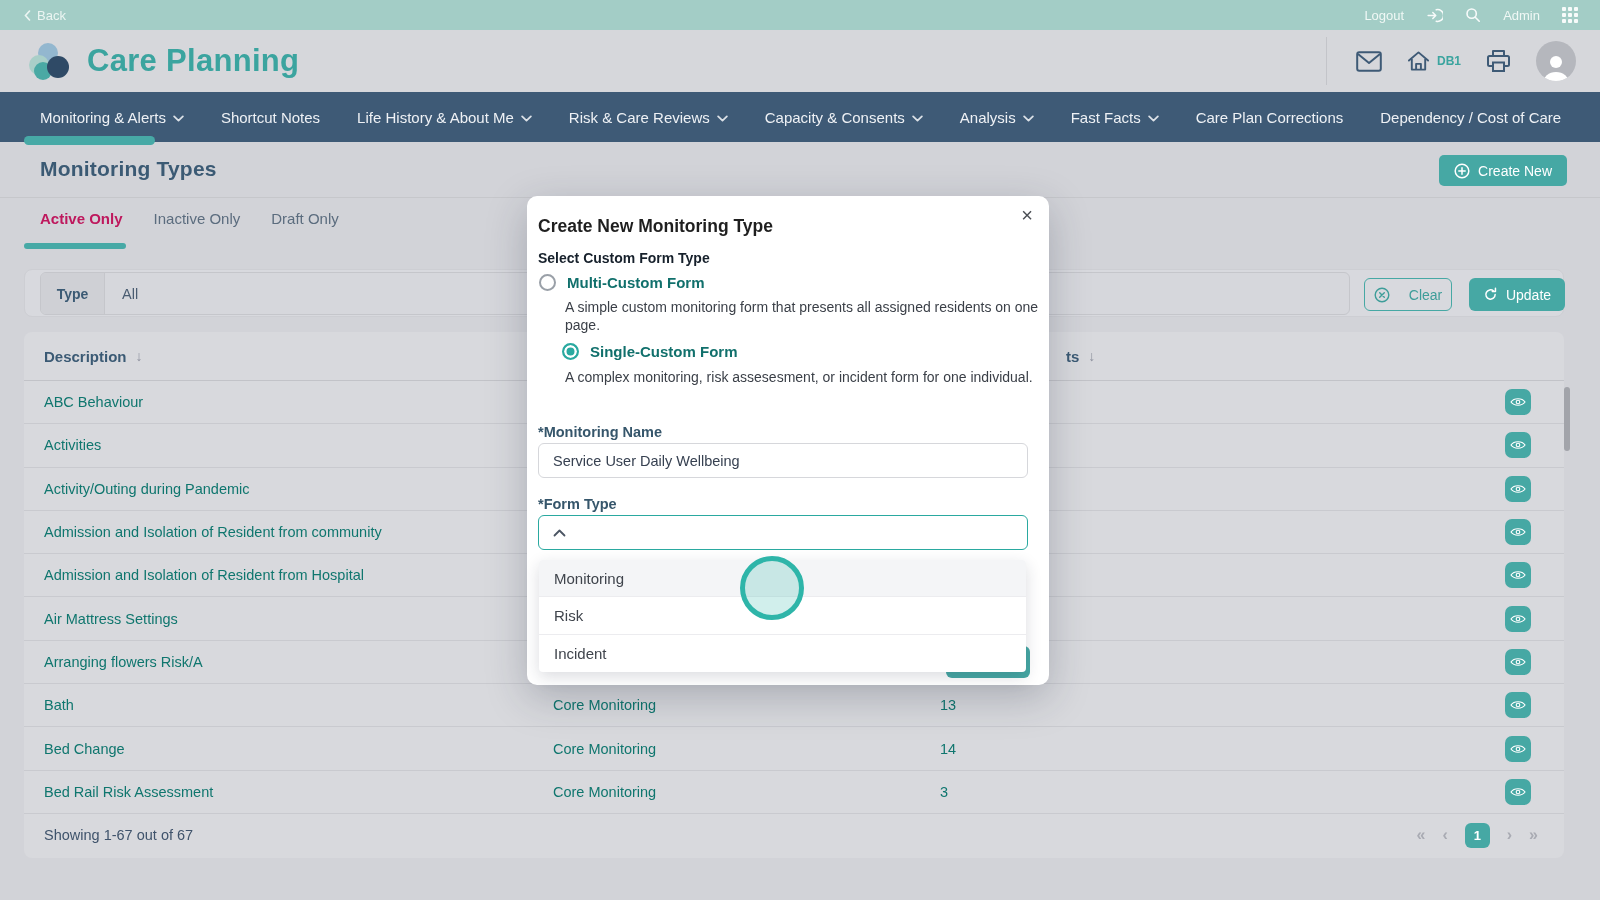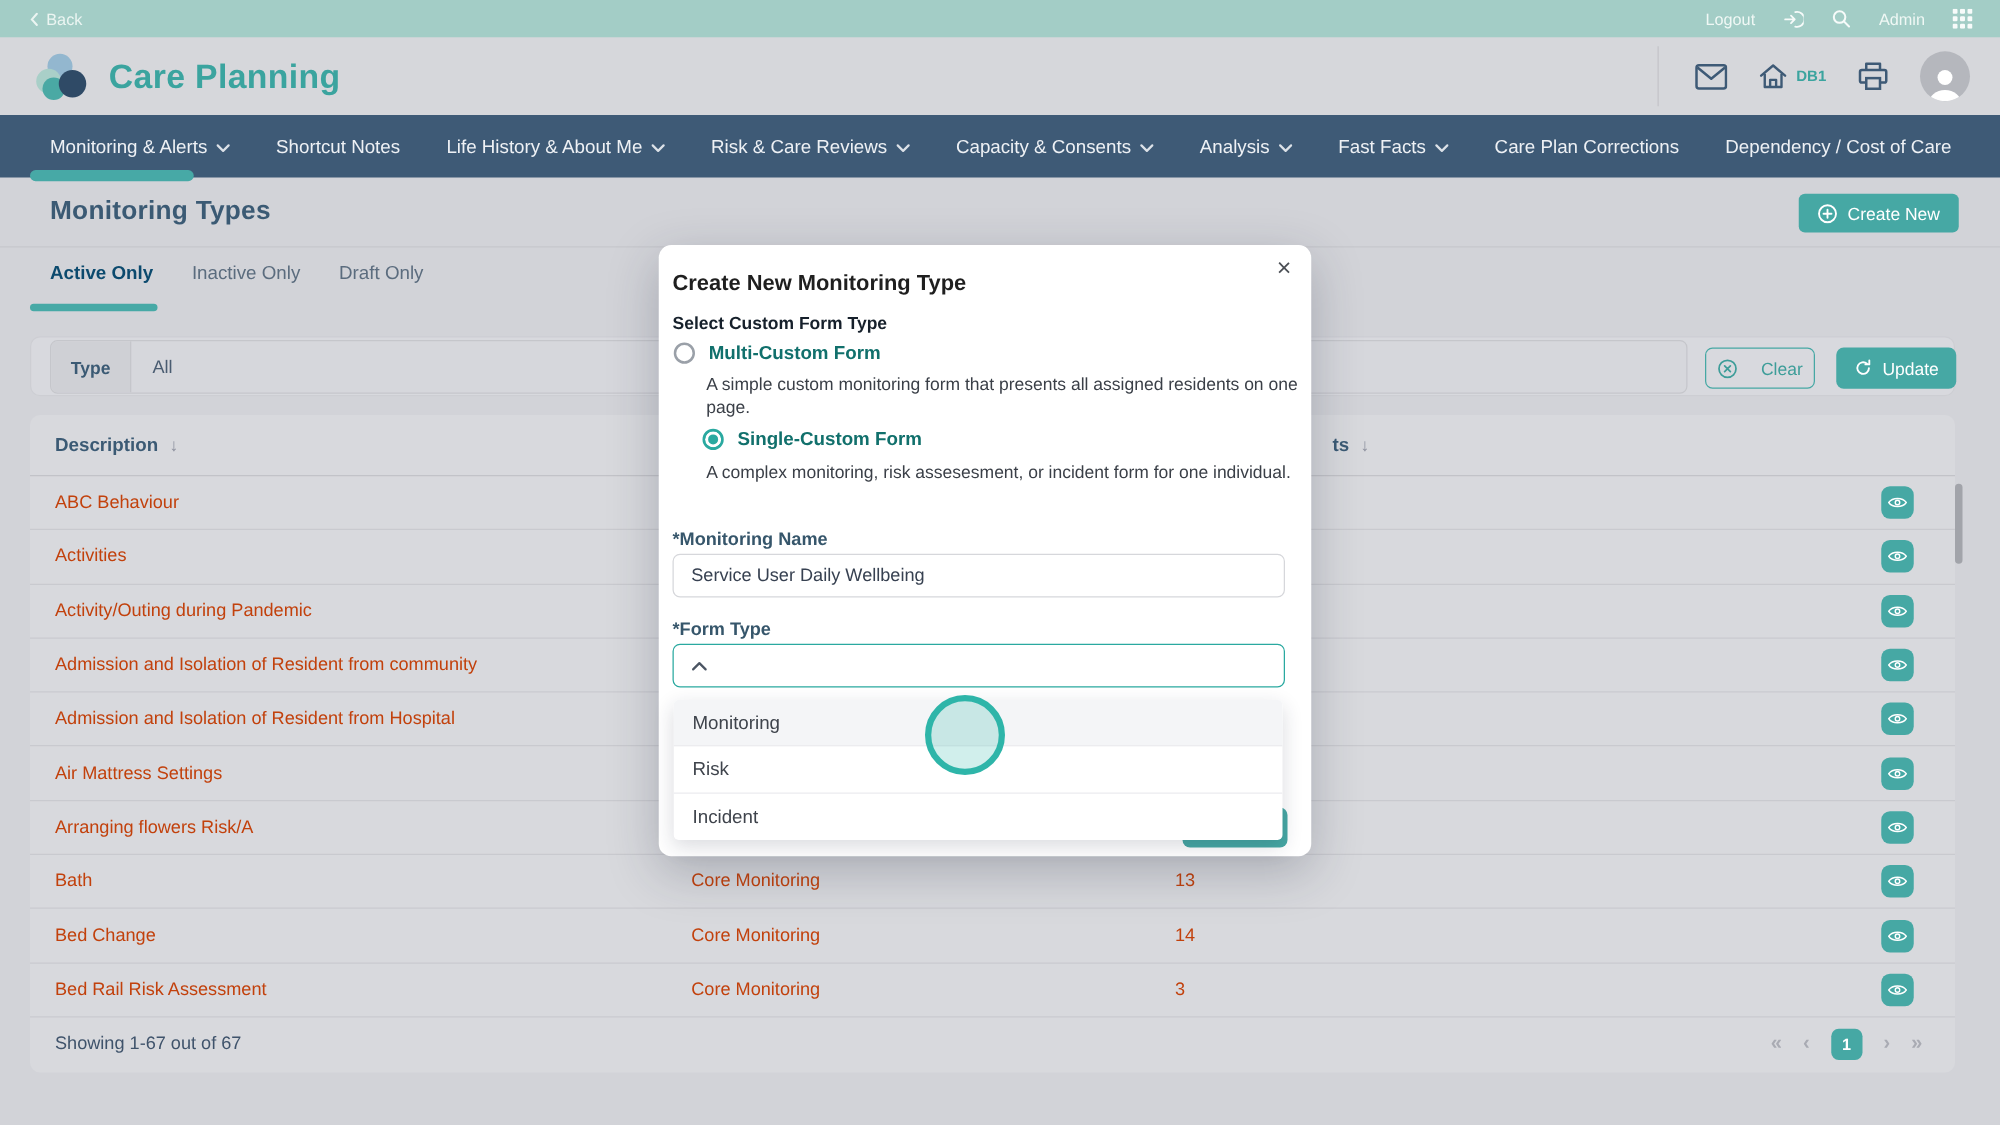--- a/index.html
+++ b/index.html
@@ -19,21 +19,21 @@
   .topbar .back { display:flex; align-items:center; gap:6px; cursor:pointer; opacity:.95; }
   .topbar-right { display:flex; align-items:center; gap:22px; }
   .tb-ic { color:#ffffff; opacity:.92; cursor:pointer; }
 
   
   .header {
     position:absolute; top:30px; left:0; right:0; height:62px; background:#d6d7db;
     display:flex; align-items:center;
   }
   .brand { display:flex; align-items:center; gap:13px; margin-left:26px; }
-  .brand-title { color:#3ba49f; font-size:27px; font-weight:bold; letter-spacing:.3px; }
+  .brand-title { color:#3ba49f; font-size:31px; font-weight:bold; letter-spacing:.3px; }
   .header-right { margin-left:auto; display:flex; align-items:center; gap:25px; padding-right:24px; color:#3e5a76; }
   .hdr-div { width:1px; height:48px; background:#c3c4c9; margin-right:4px; }
   .db-wrap { display:flex; align-items:center; gap:7px; cursor:pointer; }
   .db-label { color:#3ba49f; font-size:12px; font-weight:bold; }
   .avatar { width:40px; height:40px; border-radius:50%; background:#b5b7bd; display:flex; align-items:flex-end; justify-content:center; overflow:hidden; cursor:pointer; }
 
   
   .nav {
     position:absolute; top:92px; left:0; right:0; height:50px; background:#3e5a76;
     display:flex; align-items:center; gap:37px; padding-left:40px;
@@ -48,21 +48,21 @@
   .create-btn {
     position:absolute; top:155px; right:33px; height:31px; padding:0 15px;
     background:#46a8a4; border:none; border-radius:5px; color:#fff; font-size:14px;
     font-family:inherit; display:flex; align-items:center; gap:8px; cursor:pointer;
   }
   .titlebar-sep { position:absolute; top:197px; left:0; right:0; height:1px; background:#c6c7cb; }
 
   
   .tabs { position:absolute; top:210px; left:40px; display:flex; gap:31px; font-size:15px; color:#5b6c7e; }
   .tab { cursor:pointer; padding-bottom:8px; }
-  .tab.active { color:#0c4a6e; font-weight:bold; }
+  .tab.active { color:#be185d; font-weight:bold; }
   .tab-underline { position:absolute; top:243px; left:24px; width:102px; height:6px; border-radius:3px; background:#47a9a6; }
 
   
   .filter-strip {
     position:absolute; top:269px; left:24px; width:1540px; height:48px;
     background:#d8d9de; border:1px solid #cdced3; border-radius:8px;
   }
   .filter-input {
     position:absolute; left:15px; top:2px; width:1310px; height:43px;
     background:#d6d7dc; border:1px solid #c5c6cb; border-radius:6px; display:flex; align-items:stretch; overflow:hidden;
@@ -89,21 +89,21 @@
     position:absolute; top:332px; left:24px; width:1540px; height:526px;
     background:#d8d9dd; border-radius:8px;
   }
   .thead {
     position:relative; height:49px; border-bottom:1px solid #c2c3c8;
     display:flex; align-items:center;
   }
   .th-desc { margin-left:20px; font-size:15px; font-weight:bold; color:#3b5a74; display:flex; align-items:center; gap:9px; cursor:pointer; }
   .th-frag { position:absolute; left:1042px; font-size:15px; font-weight:bold; color:#3b5a74; display:flex; align-items:center; gap:9px; cursor:pointer; }
   .sort-arrow { color:#9093a0; font-size:14px; font-weight:normal; }
-  .trow { position:relative; height:43.3px; border-bottom:1px solid #c9cacf; font-size:14.5px; color:#c2410c; }
+  .trow { position:relative; height:43.3px; border-bottom:1px solid #c9cacf; font-size:14.5px; color:#0f766e; }
   .td-desc { position:absolute; left:20px; top:50%; transform:translateY(-50%); }
   .td-type { position:absolute; left:529px; top:50%; transform:translateY(-50%); }
   .td-count { position:absolute; left:916px; top:50%; transform:translateY(-50%); }
   .eye-btn {
     position:absolute; right:33px; top:50%; transform:translateY(-50%);
     width:26px; height:26px; border:none; border-radius:7px; background:#46a8a4;
     display:flex; align-items:center; justify-content:center; cursor:pointer;
   }
   .tfoot { position:relative; height:43px; display:flex; align-items:center; }
   .showing { margin-left:20px; font-size:14.5px; color:#3f536b; }

